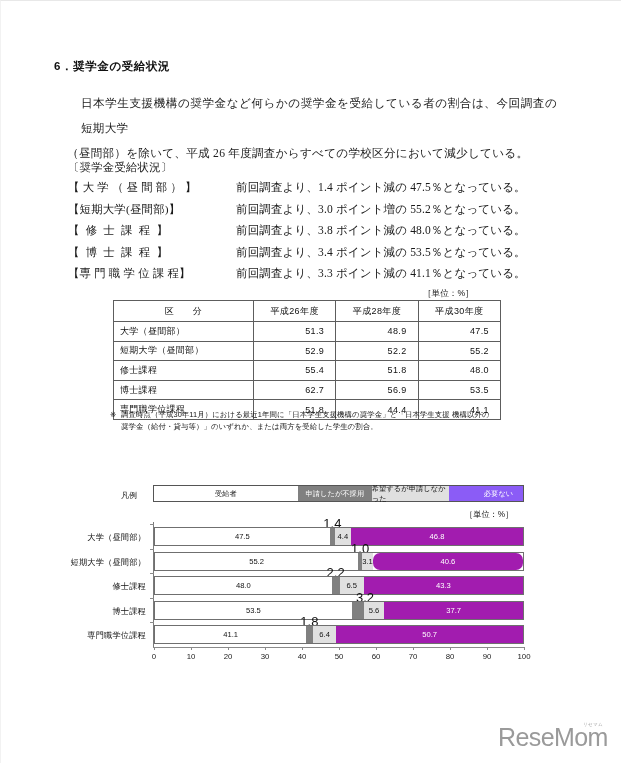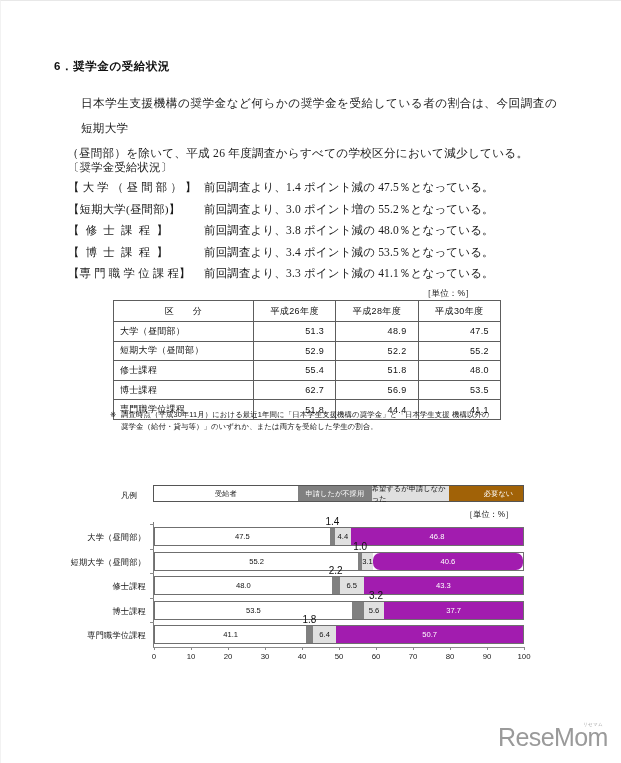--- a/index.html
+++ b/index.html
@@ -75,20 +75,21 @@
   }
   .bullet-label {
     width: 136px;
     flex: 0 0 136px;
     white-space: pre;
     font-size: 11.4px;
   }
   .bullet-text {
     flex: 1;
     letter-spacing: 0.15px;
+    margin-left: 32px;
   }
 
   
   .unit-table {
     position: absolute;
     left: 422px;
     top: 287px;
     font-family: "Liberation Sans", "DejaVu Sans", sans-serif;
     font-size: 8.6px;
     color: #111;
@@ -257,21 +258,21 @@
     left: 25px;
     font-family: "Liberation Sans", "DejaVu Sans", sans-serif;
     font-size: 8.2px;
     letter-spacing: 0.2px;
     color: #111;
   }
 
   .callout {
     position: absolute;
     font-family: "Liberation Sans", "DejaVu Sans", sans-serif;
-    font-size: 10px;
+    font-size: 13px;
     color: #111;
     transform: translateX(-50%);
   }
   .tick {
     position: absolute;
     top: 646px;
     width: 1px;
     height: 3px;
     background: #8a8a8a;
   }
@@ -405,21 +406,21 @@
   <div class="legend-bar">
     <div class="legend-seg" style="width:39%;background:#ffffff;color:#111;">
       <span>受給者</span>
     </div>
     <div class="legend-seg" style="width:20%;background:#808080;color:#ffffff;">
       <span>申請したが不採用</span>
     </div>
     <div class="legend-seg" style="width:21%;background:#e0e0e0;color:#111;">
       <span>希望するが申請しなかった</span>
     </div>
-    <div class="legend-seg" style="width:20%;background:#a16207;color:#ffffff;padding-left:25px;">
+    <div class="legend-seg" style="width:20%;background:#8b5cf6;color:#ffffff;padding-left:25px;">
       <span>必要ない</span>
     </div>
   </div>
 
   <div class="unit-chart">［単位：%］</div>
 
   <div class="chart" id="chart-root">
     <div class="axis-line"></div>
     <div class="axis-bottom"></div>
   <div class="cat-label" style="top: 531px;">大学（昼間部）</div>
@@ -444,21 +445,21 @@
       <div class="row-tick" style="top: 572.2px;"></div>
       <div class="callout" style="left: 334.67px; top: 564.2px;">2.2</div>
       <div class="bar-row" style="top: 575.2px;">
         <div class="seg seg-white" style="width: 48%;">48.0</div>
         <div class="seg seg-dgray" style="width: 2.2%;"></div>
         <div class="seg seg-lgray" style="width: 6.5%;">6.5</div>
         <div class="seg seg-black" style="width: 43.3%;">43.3</div>
       </div>
       <div class="cat-label" style="top: 604.8px;">博士課程</div>
       <div class="row-tick" style="top: 596.8px;"></div>
-      <div class="callout" style="left: 375px; top: 588.8px;">3.2</div>
+      <div class="callout" style="left: 364px; top: 588.8px;">3.2</div>
       <div class="bar-row" style="top: 599.8px;">
         <div class="seg seg-white" style="width: 53.5%;">53.5</div>
         <div class="seg seg-dgray" style="width: 3.2%;"></div>
         <div class="seg seg-lgray" style="width: 5.6%;">5.6</div>
         <div class="seg seg-black" style="width: 37.7%;">37.7</div>
       </div>
       <div class="cat-label" style="top: 629.4px;">専門職学位課程</div>
       <div class="row-tick" style="top: 621.4px;"></div>
       <div class="callout" style="left: 308.4px; top: 613.4px;">1.8</div>
       <div class="bar-row" style="top: 624.4px;">

